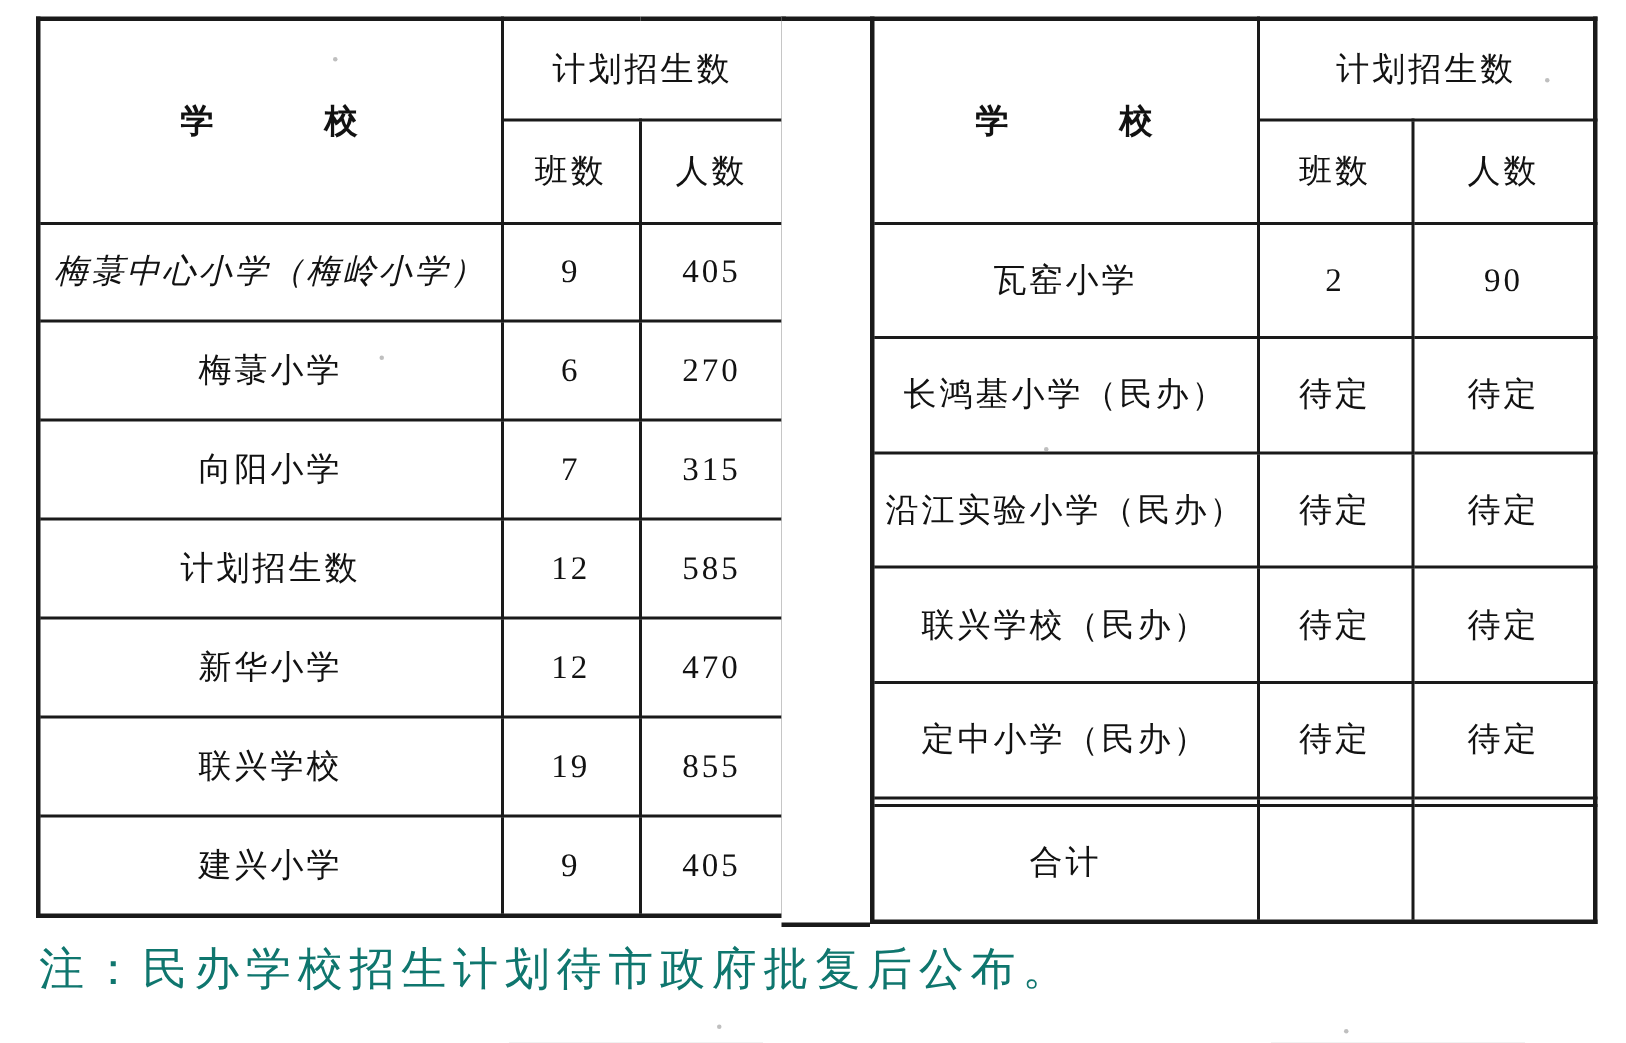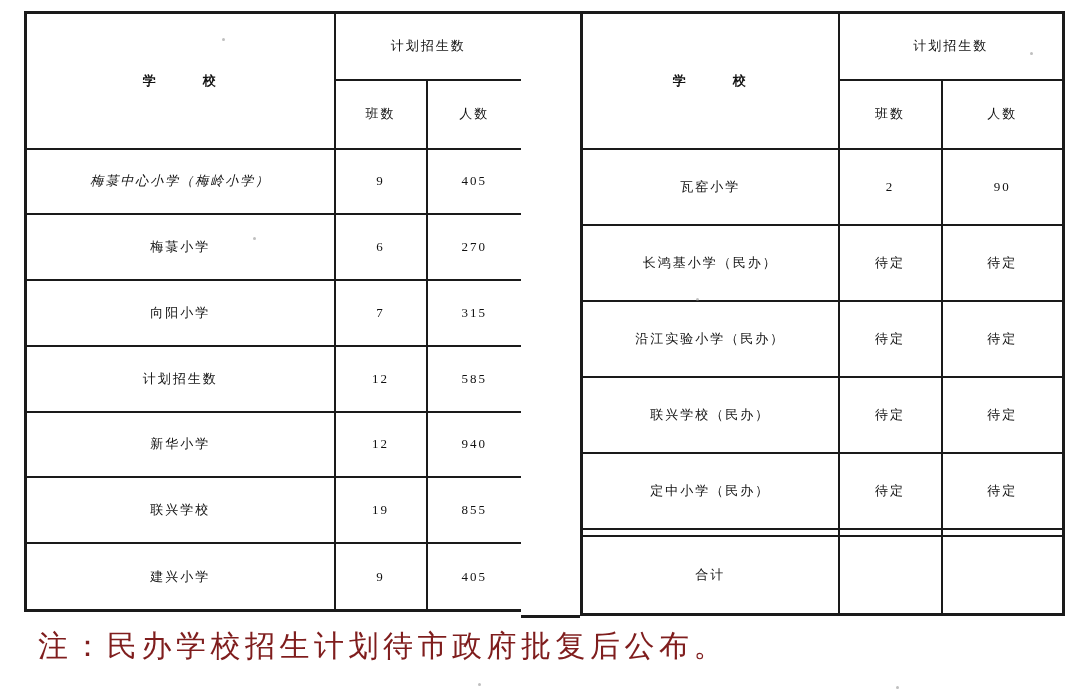--- a/index.html
+++ b/index.html
@@ -15,21 +15,21 @@
     position:absolute;
     border-collapse:collapse;
     table-layout:fixed;
     border:3px solid #1a1a1a;
   }
   table.tbl td {
     border:2px solid #1a1a1a;
     text-align:center;
     vertical-align:middle;
     padding:0;
-    font-size:13px;
+    font-size:22px;
     letter-spacing:2px;
     overflow:hidden;
     white-space:nowrap;
   }
   #left-table  { left:24px; top:11px; width:497px; height:601px; }
   #right-table { left:580px; top:11px; width:482px; height:605px; }
   tr.h1 { height:67px; }
   tr.h2 { height:69px; }
   td.hdr { letter-spacing:6px; }
   td.school-h { font-size:22px; letter-spacing:1px;font-weight:bold; }
@@ -39,23 +39,22 @@
     left:521px; top:11px; width:59px; height:601px;
     border-top:3px solid #1a1a1a;
     border-bottom:3px solid #1a1a1a;
     background:#ffffff;
   }
   .note {
     position:absolute;
     left:26px; top:626px;
     font-size:30px;
     letter-spacing:4.5px;
-    color:#7f1d1d;
+    color:#0f766e;
     white-space:nowrap;
-    margin-left:12px;
   }
   .speck {
     position:absolute;
     width:3px; height:3px;
     background:#8a8a8a;
     border-radius:50%;
     opacity:0.55;
   }
 </style>
 </head>
@@ -94,21 +93,21 @@
         <td>315</td>
       </tr>
       <tr>
         <td>计划招生数</td>
         <td>12</td>
         <td>585</td>
       </tr>
       <tr>
         <td>新华小学</td>
         <td>12</td>
-        <td>940</td>
+        <td>470</td>
       </tr>
       <tr>
         <td>联兴学校</td>
         <td>19</td>
         <td>855</td>
       </tr>
       <tr>
         <td>建兴小学</td>
         <td>9</td>
         <td>405</td>

